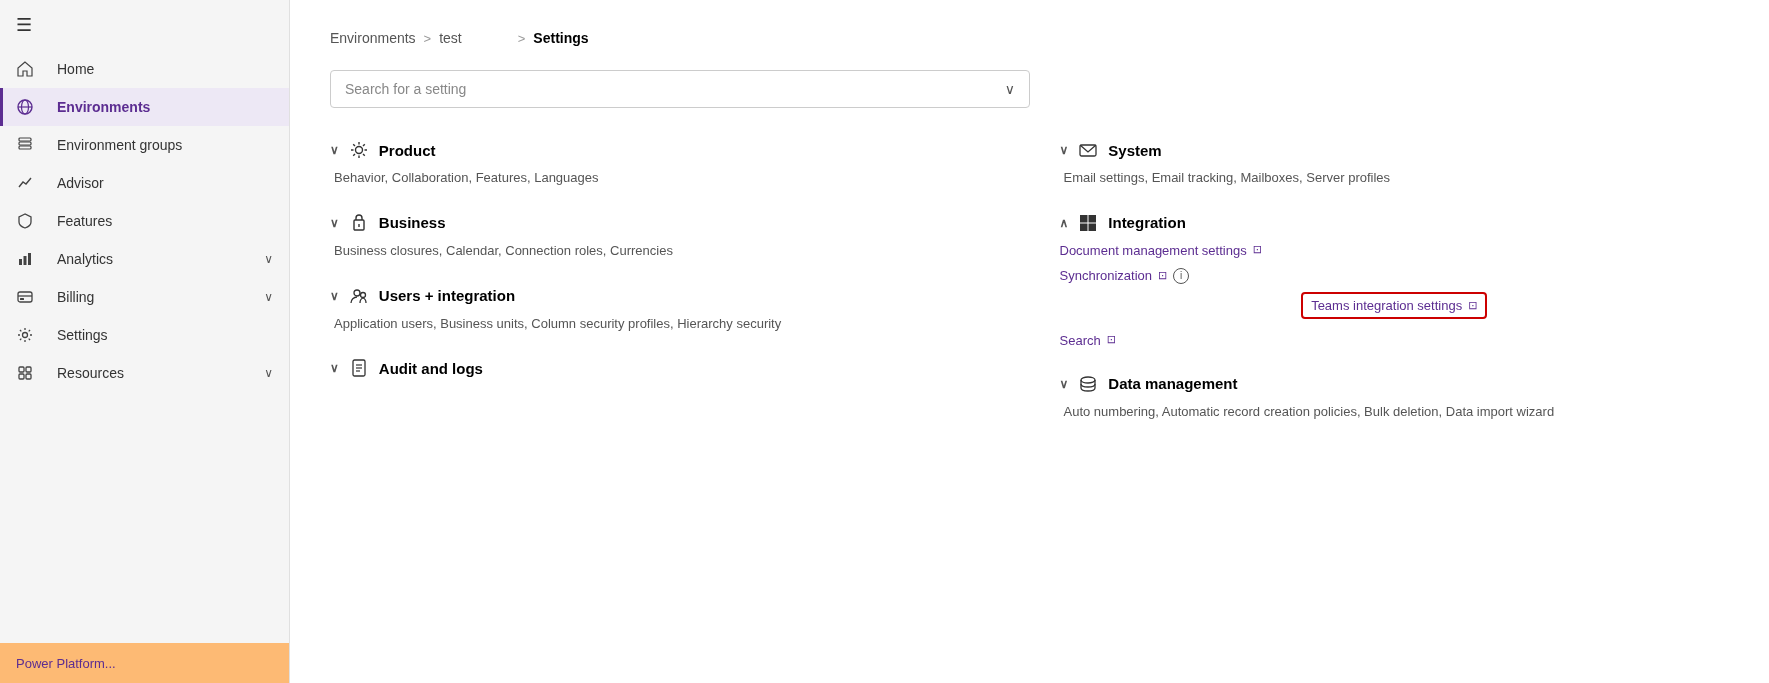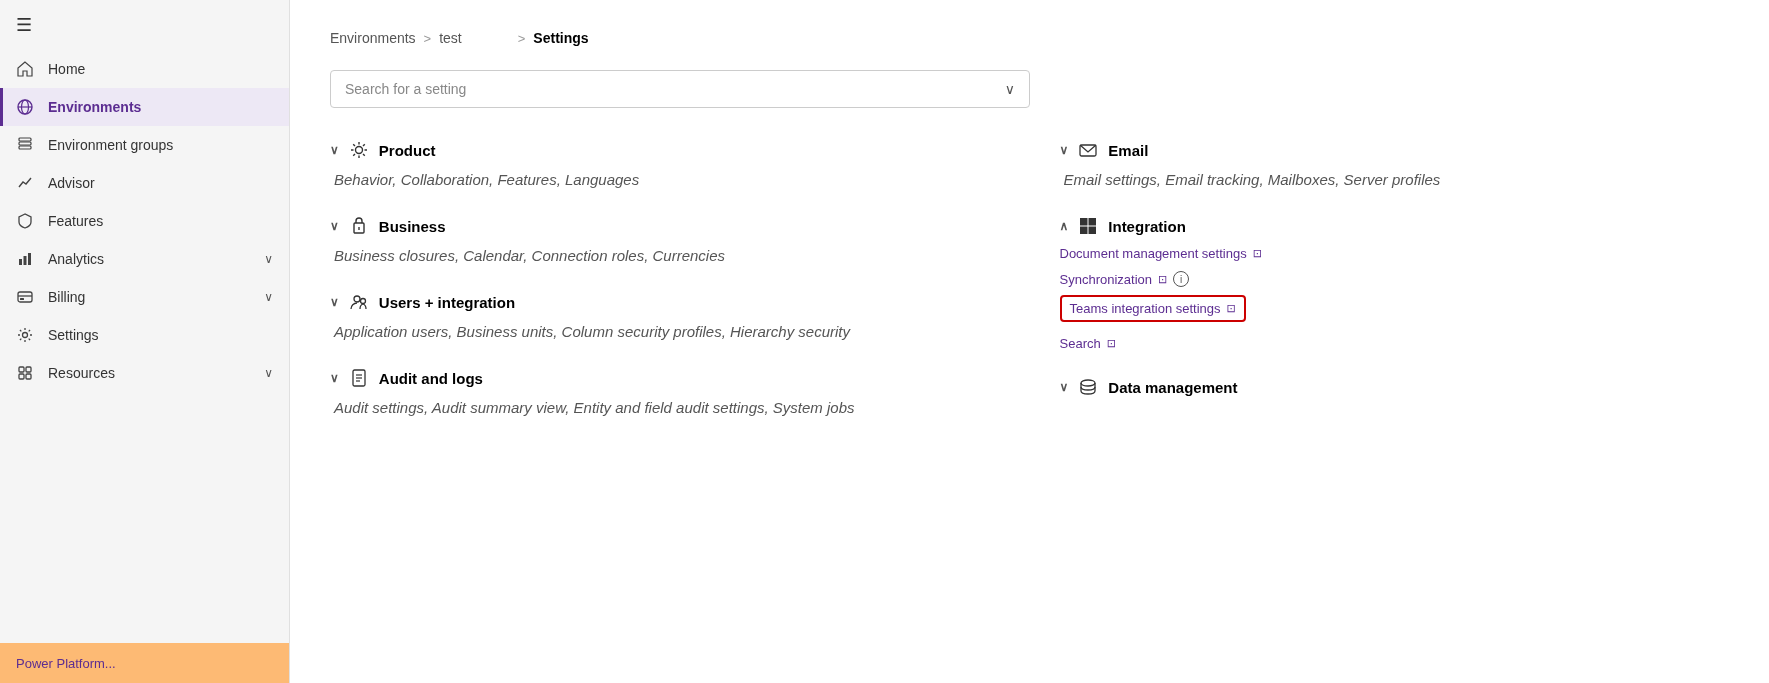--- a/index.html
+++ b/index.html
@@ -26,21 +26,21 @@
       cursor: pointer;
       color: #333;
     }
     .nav-item {
       display: flex;
       align-items: center;
       padding: 10px 16px;
       cursor: pointer;
       color: #333;
       font-size: 14px;
-      gap: 14px;
+      gap: 23px;
       position: relative;
     }
     .nav-item.active {
       background: #ede8f5;
       font-weight: 600;
       color: #5c2d91;
     }
     .nav-item.active::before {
       content: '';
       position: absolute;
@@ -162,31 +162,30 @@
     .section-icon {
       width: 20px;
       height: 20px;
       display: flex;
       align-items: center;
       justify-content: center;
       font-size: 16px;
       color: #333;
     }
     .section-content {
-      font-size: 15px;
+      font-size: 13px;
       color: #555;
       padding-left: 4px;
       line-height: 1.6;
-      font-style: italic;
     }
 
     
     .integration-link {
       display: flex;
-      align-items: center;
+      align-items: flex-start;
       gap: 6px;
       color: #5c2d91;
       font-size: 13px;
       cursor: pointer;
       margin-bottom: 6px;
       padding: 2px 0;
     }
     .external-icon {
       font-size: 11px;
       color: #5c2d91;
@@ -404,37 +403,36 @@
           <span class="section-icon">
             <svg width="18" height="18" viewBox="0 0 18 18" fill="none">
               <rect x="3" y="1" width="12" height="16" rx="1.5" stroke="#333" stroke-width="1.3"></rect>
               <line x1="6" y1="6" x2="12" y2="6" stroke="#333" stroke-width="1.2"></line>
               <line x1="6" y1="9" x2="12" y2="9" stroke="#333" stroke-width="1.2"></line>
               <line x1="6" y1="12" x2="10" y2="12" stroke="#333" stroke-width="1.2"></line>
             </svg>
           </span>
           <span>Audit and logs</span>
         </div>
-        <div class="section-content">Audit settings, Audit summary view, Entity and field audit settings, System jobs</div>
       </div>
 
     </div>
 
     <div>
 
       <div class="section">
         <div class="section-header">
           <span class="chevron">∨</span>
           <span class="section-icon">
             <svg width="18" height="18" viewBox="0 0 18 18" fill="none">
               <rect x="1" y="4" width="16" height="11" rx="1.5" stroke="#333" stroke-width="1.3"></rect>
               <polyline points="1,4 9,11 17,4" stroke="#333" stroke-width="1.3" fill="none"></polyline>
             </svg>
           </span>
-          <span>Email</span>
+          <span>System</span>
         </div>
         <div class="section-content">Email settings, Email tracking, Mailboxes, Server profiles</div>
       </div>
 
       <div class="section">
         <div class="section-header">
           <span class="chevron">∧</span>
           <span class="section-icon">
             <svg width="18" height="18" viewBox="0 0 18 18" fill="none">
               <rect x="1" y="1" width="7.5" height="7.5" fill="#333"></rect>
@@ -451,21 +449,21 @@
             <span>Document management settings</span>
             <span class="external-icon">⊡</span>
           </div>
 
           <div class="integration-link" style="display:flex;align-items:center;">
             <span>Synchronization</span>
             <span class="external-icon">⊡</span>
             <span class="info-icon">i</span>
           </div>
 
-          <div style="margin-bottom:6px;">
+          <div style="margin-bottom:6px;text-align:center;">
             <span class="teams-highlight">
               <span>Teams integration settings</span>
               <span class="external-icon">⊡</span>
             </span>
           </div>
 
           <div class="integration-link">
             <span>Search</span>
             <span class="external-icon">⊡</span>
           </div>
@@ -477,17 +475,18 @@
           <span class="chevron">∨</span>
           <span class="section-icon">
             <svg width="18" height="18" viewBox="0 0 18 18" fill="none">
               <ellipse cx="9" cy="5" rx="7" ry="3" stroke="#333" stroke-width="1.3"></ellipse>
               <path d="M2 5v4c0 1.7 3.1 3 7 3s7-1.3 7-3V5" stroke="#333" stroke-width="1.3"></path>
               <path d="M2 9v4c0 1.7 3.1 3 7 3s7-1.3 7-3V9" stroke="#333" stroke-width="1.3"></path>
             </svg>
           </span>
           <span>Data management</span>
         </div>
+        <div class="section-content">Auto numbering, Automatic record creation policies, Bulk deletion, Data import wizard</div>
       </div>
 
     </div>
   </div>
 </div>
 
 </body></html>

